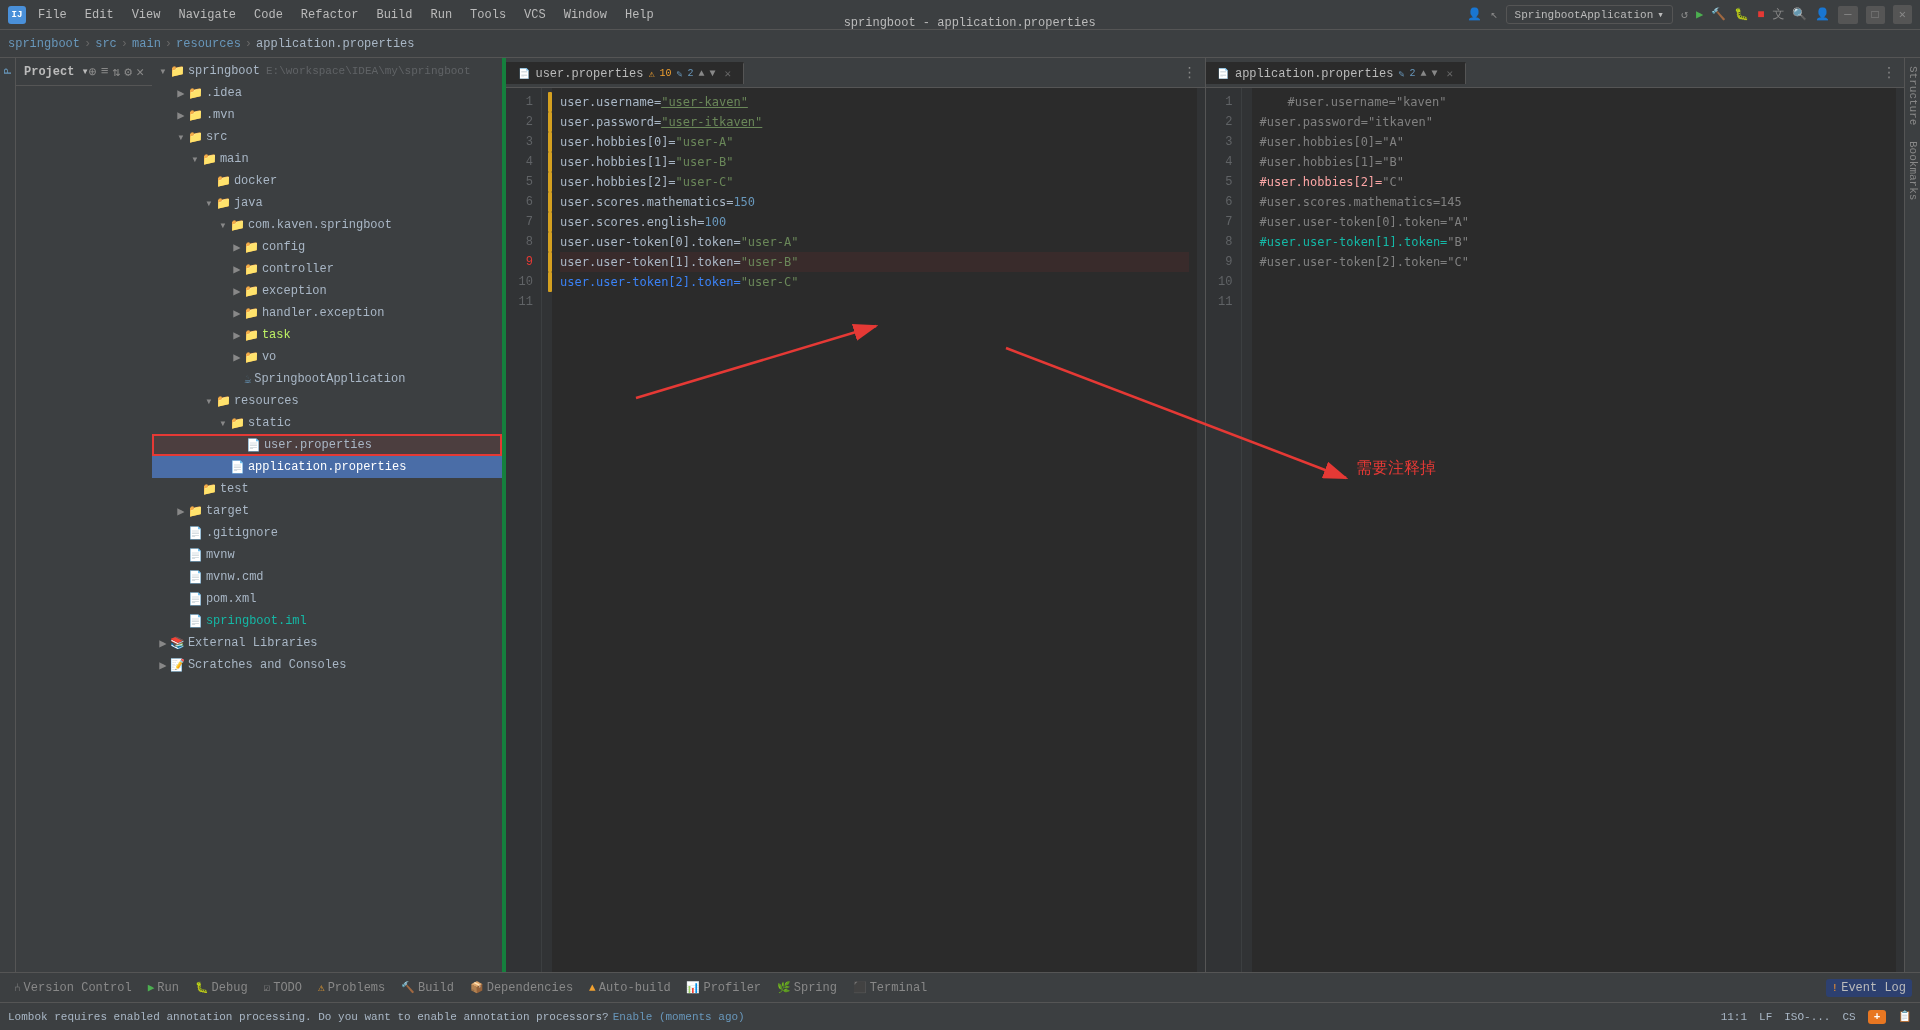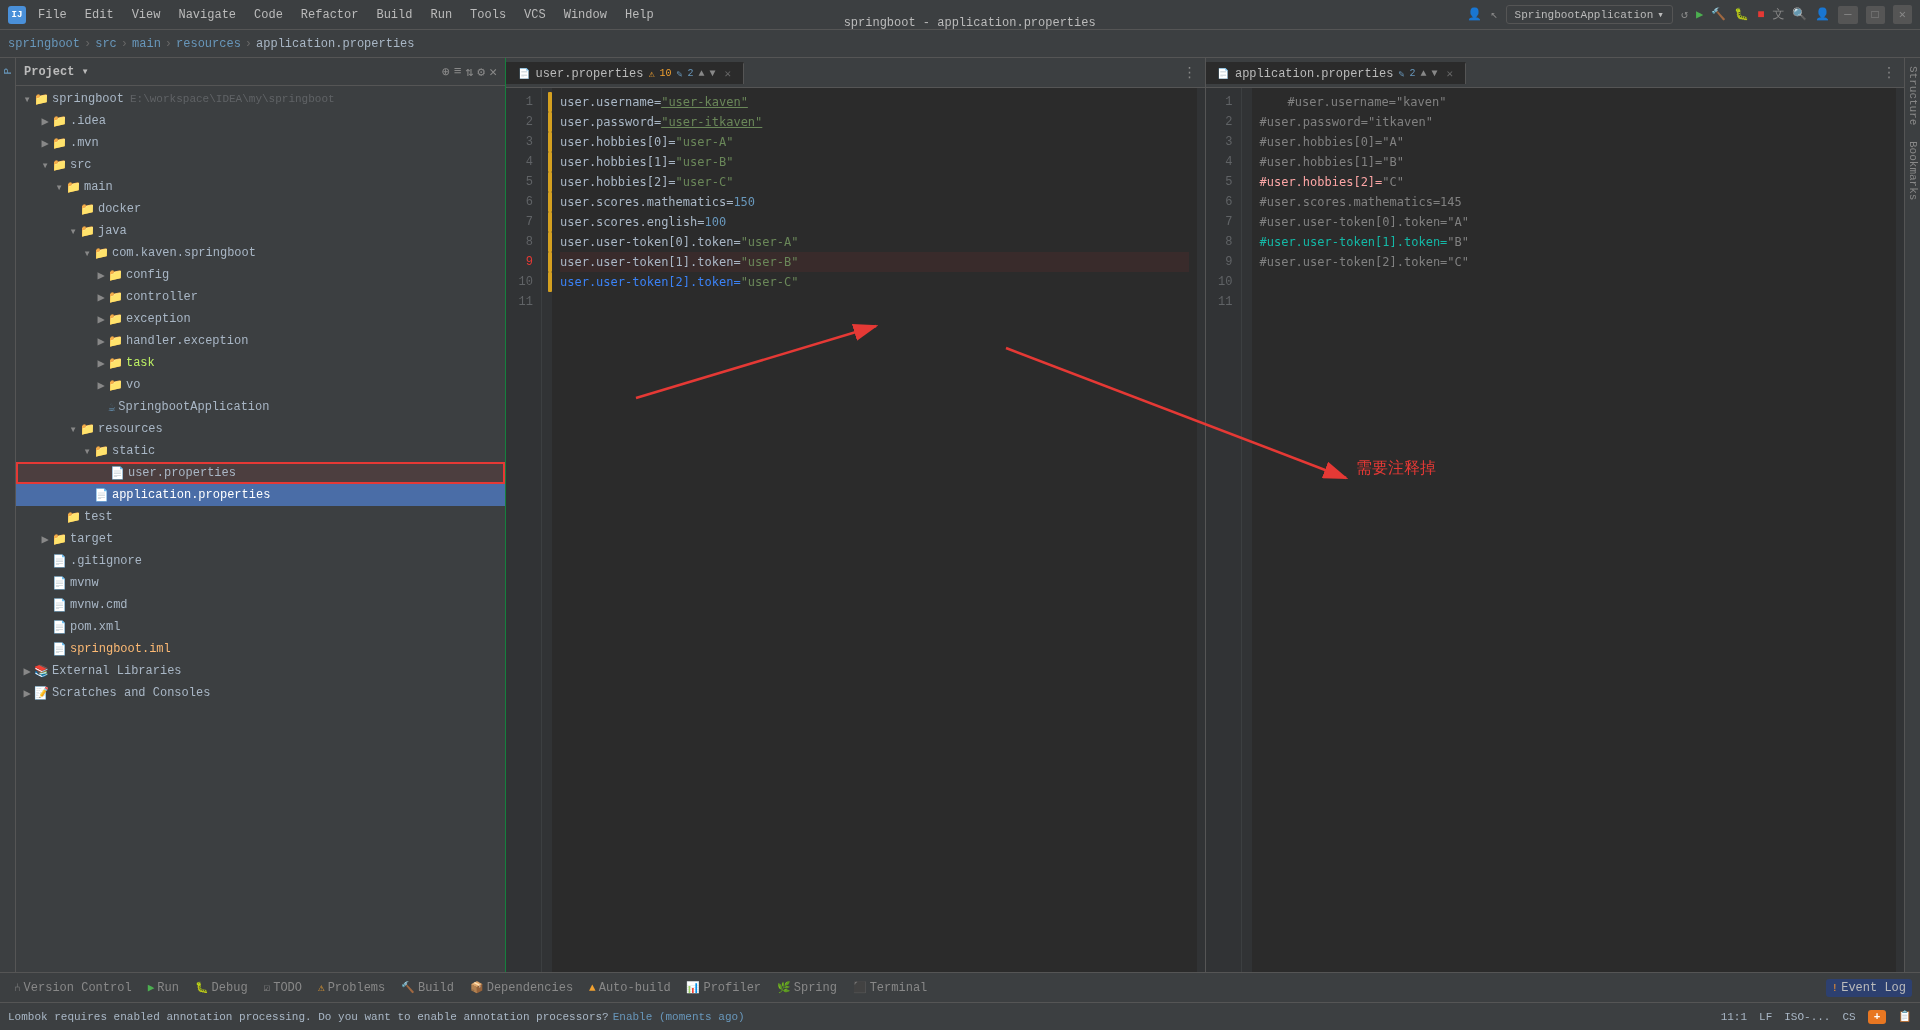--- a/index.html
+++ b/index.html
@@ -95,21 +95,21 @@
   <span style="color:#666;">›</span>
   <span style="color:#a9b7c6;">application.properties</span>
 </div>
 
 <div id="main" style="display:flex;height:calc(1030px - 30px - 28px - 30px - 28px);position:relative;">
 
   <div id="activity-bar" style="width:16px;background:#3c3f41;border-right:1px solid #555;display:flex;flex-direction:column;align-items:center;padding-top:4px;">
     <span style="color:#6897bb;font-size:11px;writing-mode:vertical-rl;transform:rotate(180deg);padding:6px 2px;cursor:pointer;">P</span>
   </div>
 
-  <div id="sidebar" style="width:490px;background:#3c3f41;border-right:1px solid #15803d;display:flex;flex-direction:column;overflow:hidden;">
+  <div id="sidebar" style="width:490px;background:#3c3f41;border-right:4px solid #15803d;display:flex;flex-direction:row;overflow:hidden;">
 
     <div style="display:flex;align-items:center;padding:4px 8px;background:#3c3f41;border-bottom:1px solid #555;height:28px;">
       <span style="font-size:12px;color:#bbbbbb;font-weight:bold;">Project ▾</span>
       <div style="margin-left:auto;display:flex;gap:4px;">
         <span style="color:#888;cursor:pointer;font-size:13px;">⊕</span>
         <span style="color:#888;cursor:pointer;font-size:13px;">≡</span>
         <span style="color:#888;cursor:pointer;font-size:13px;">⇅</span>
         <span style="color:#888;cursor:pointer;font-size:13px;">⚙</span>
         <span style="color:#888;cursor:pointer;font-size:13px;">✕</span>
       </div>
@@ -264,21 +264,21 @@
 
       <div class="tree-item" style="padding-left:22px;">
         <span style="color:#888;width:14px;display:inline-block;text-align:center;"> </span>
         <span style="color:#e8834b;margin-right:3px;">📄</span>
         <span style="color:#a9b7c6;">pom.xml</span>
       </div>
 
       <div class="tree-item" style="padding-left:22px;">
         <span style="color:#888;width:14px;display:inline-block;text-align:center;"> </span>
         <span style="color:#888;margin-right:3px;">📄</span>
-        <span style="color:#fdba74;text-align:center;">springboot.iml</span>
+        <span style="color:#14b8a6;text-align:center;">springboot.iml</span>
       </div>
 
       <div class="tree-item" style="padding-left:4px;">
         <span style="color:#888;width:14px;display:inline-block;text-align:center;">▶</span>
         <span style="color:#888;margin-right:3px;">📚</span>
         <span style="color:#a9b7c6;">External Libraries</span>
       </div>
 
       <div class="tree-item" style="padding-left:4px;">
         <span style="color:#888;width:14px;display:inline-block;text-align:center;">▶</span>

